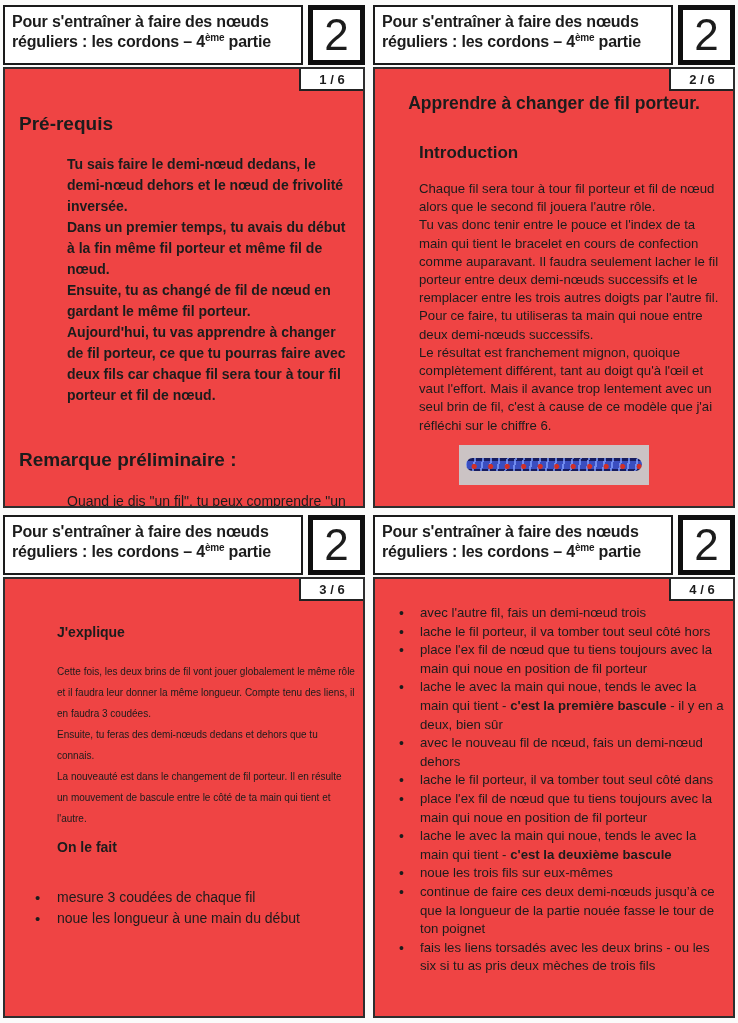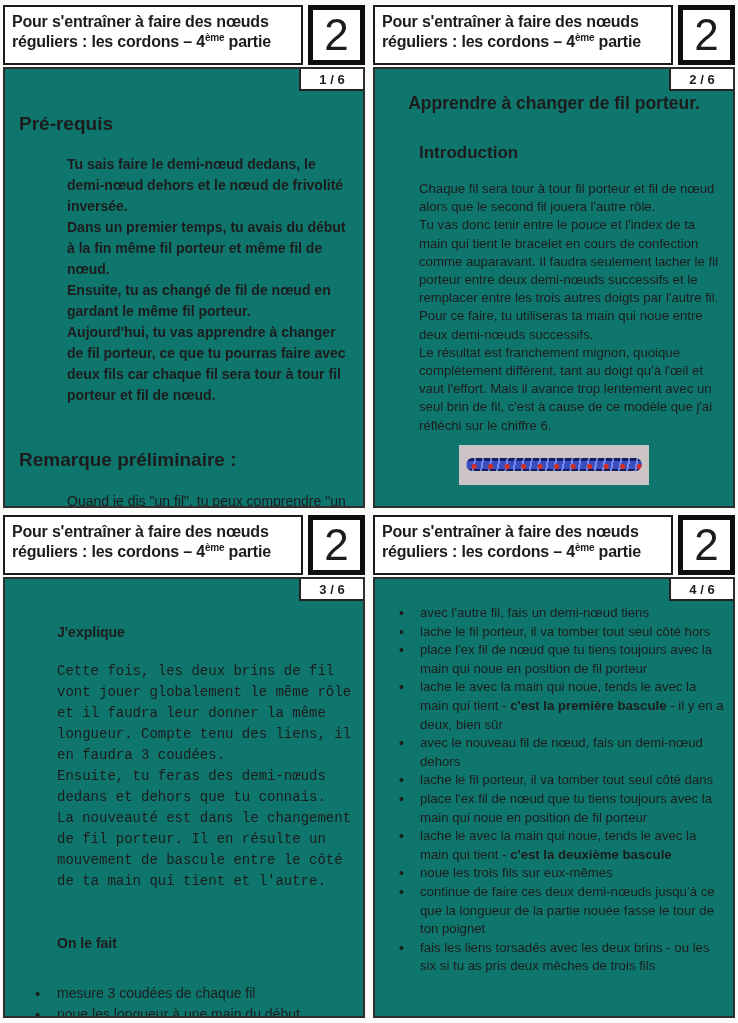--- a/index.html
+++ b/index.html
@@ -20,21 +20,21 @@
     padding:5px 2px 0 7px;
   }
   .hdr-title sup { font-size:10px; }
   .hdr-num {
     width:57px; box-sizing:border-box; border:5px solid #0e0e0e; background:#fff;
     display:flex; align-items:center; justify-content:center;
     font-size:44px; font-weight:400; line-height:1;
   }
   .content {
     position:relative; box-sizing:border-box; height:441px;
-    border:2px solid #2e2e2e; background:#0f766e; overflow:hidden;
+    border:2px solid #2e2e2e; background:#ef4444; overflow:hidden;
   }
   .pagenum {
     position:absolute; top:-2px; right:-2px; width:66px; height:24px;
     box-sizing:border-box; border:2px solid #222; background:#fff;
     display:flex; align-items:center; justify-content:center;
     font-weight:700; font-size:13px; z-index:2;
   }
   h2,h3,h4,p,ul { margin:0; }
   .h-lg  { font-size:19px; font-weight:700; }
   .h-md  { font-size:17px; font-weight:700; }
@@ -62,22 +62,22 @@
     background-image:
       radial-gradient(circle 4px at 8px 8.5px, var(--photo-knot_red,#d03028) 60%, rgba(0,0,0,0) 70%),
       repeating-linear-gradient(100deg, rgba(130,160,255,.75) 0 2px, rgba(0,0,0,0) 2px 8px),
       linear-gradient(to bottom, var(--photo-cord_navy,#171c60) 0 3px, var(--photo-cord_blue,#3448b4) 3px 11px, var(--photo-cord_navy,#171c60) 11px 13px);
     background-repeat:repeat-x, repeat, repeat;
     background-size:16.5px 100%, auto, auto;
   }
 
   
   .p3-h1 { margin:45px 12px 0 52px; }
-  .p3-p  { font-size:14px; line-height:21px; margin:21px 8px 0 52px;font-family:Liberation Mono, monospace; }
-  .p3-h2 { margin:43px 0 0 52px; }
+  .p3-p  { font-size:10px; line-height:21px; margin:21px 8px 0 52px; }
+  .p3-h2 { margin:10px 0 0 52px; }
   .list3 { list-style:none; padding:0; margin:32px 6px 0 0; font-size:14px; line-height:21px; }
   .list3 li { position:relative; padding-left:52px; }
   .list3 li::before { content:"•"; position:absolute; left:30px; font-size:15px; }
 
   
   .list4 { list-style:none; padding:0; margin:25px 8px 0 0; font-size:13.2px; line-height:18.6px; }
   .list4 li { position:relative; padding-left:45px; }
   .list4 li::before { content:"•"; position:absolute; left:24px; font-size:14px; }
   .list4 b { font-weight:700; }
 </style>
@@ -141,21 +141,21 @@
   </section>
 
   <section class="page">
     <header class="hdr">
       <div class="hdr-title"><span>Pour s'entraîner à faire des nœuds réguliers : les cordons – 4</span><sup>ème</sup><span> partie</span></div>
       <div class="hdr-num">2</div>
     </header>
     <div class="content">
       <div class="pagenum">4 / 6</div>
       <ul class="list4">
-        <li><span>avec l'autre fil, fais un demi-nœud tiens</span><b></b><span></span></li>
+        <li><span>avec l'autre fil, fais un demi-nœud trois</span><b></b><span></span></li>
         <li><span>lache le fil porteur, il va tomber tout seul côté hors</span><b></b><span></span></li>
         <li><span>place l'ex fil de nœud que tu tiens toujours avec la main qui noue en position de fil porteur</span><b></b><span></span></li>
         <li><span>lache le avec la main qui noue, tends le avec la main qui tient - </span><b>c'est la première bascule</b><span> - il y en a deux, bien sûr</span></li>
         <li><span>avec le nouveau fil de nœud, fais un demi-nœud dehors</span><b></b><span></span></li>
         <li><span>lache le fil porteur, il va tomber tout seul côté dans</span><b></b><span></span></li>
         <li><span>place l'ex fil de nœud que tu tiens toujours avec la main qui noue en position de fil porteur</span><b></b><span></span></li>
         <li><span>lache le avec la main qui noue, tends le avec la main qui tient - </span><b>c'est la deuxième bascule</b><span></span></li>
         <li><span>noue les trois fils sur eux-mêmes</span><b></b><span></span></li>
         <li><span>continue de faire ces deux demi-nœuds jusqu’à ce que la longueur de la partie nouée fasse le tour de ton poignet</span><b></b><span></span></li>
         <li><span>fais les liens torsadés avec les deux brins - ou les six si tu as pris deux mèches de trois fils</span><b></b><span></span></li>

